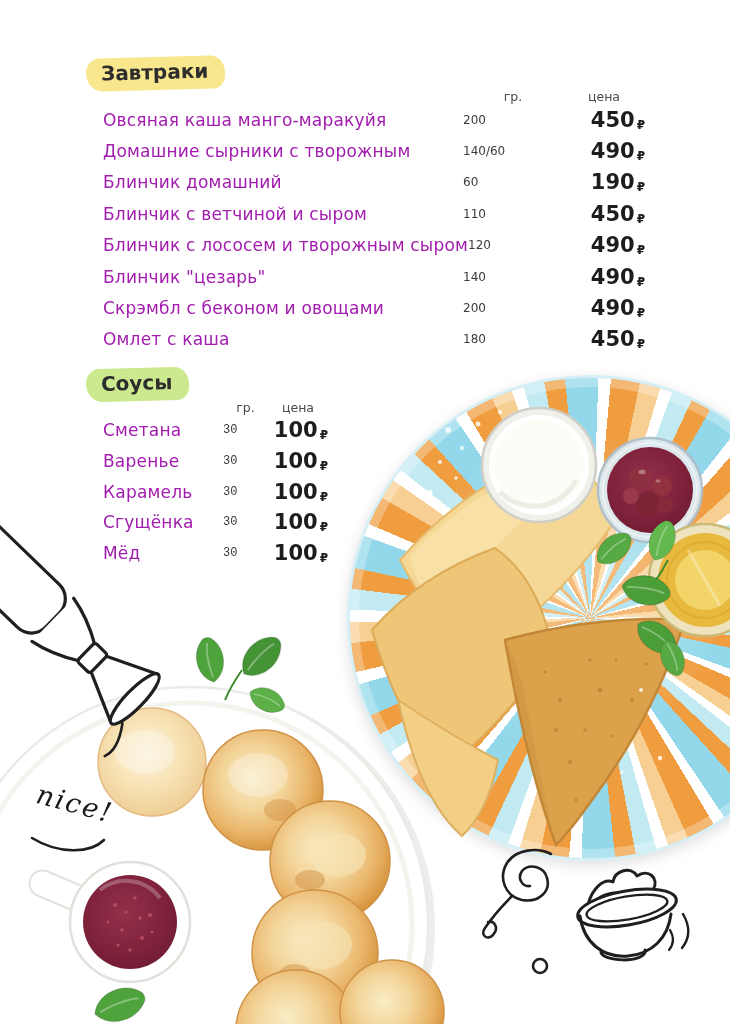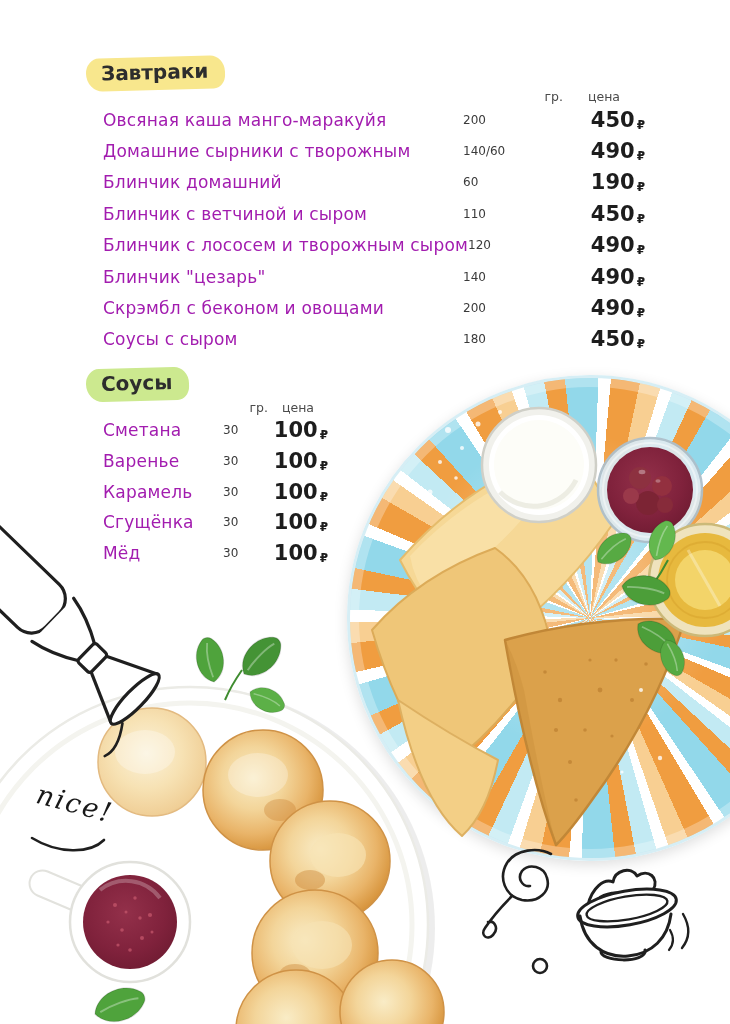--- a/index.html
+++ b/index.html
@@ -22,34 +22,34 @@
   #breakfast-pill { left:86px; top:57px; }
   #sauces-pill    { left:86px; top:368px; }
 
   
   .menu-table { position:absolute; }
   #breakfast-table { left:103px; top:88px; width:542px; }
   #sauces-table    { left:103px; top:399px; width:225px; }
 
   .cols { display:flex; align-items:flex-end; height:16px; font-size:12.5px; color:#4a4a4a; }
   .col-name { flex:1; }
-  .col-weight { text-align:right; }
+  .col-weight { text-align:center; }
   .col-price  { text-align:center; }
   #breakfast-table .col-weight { width:100px; }
   #breakfast-table .col-price  { width:82px; }
   #sauces-table .col-weight { width:45px; }
   #sauces-table .col-price  { width:60px; }
 
   .row { display:flex; align-items:center; white-space:nowrap; }
   #breakfast-table .row { height:31.4px; }
   #sauces-table .row    { height:30.7px; }
   .name { flex:1; font-size:17px; color:#a21caf; letter-spacing:.2px; }
   .weight { font-size:12px; color:#3a3a3a; }
   #breakfast-table .weight { width:100px; }
-  #sauces-table .weight    { width:45px; }
+  #sauces-table .weight    { width:45px;font-family:Liberation Mono, monospace; }
   .price { text-align:right; font-size:21px; font-weight:bold; color:#1d1d1d; }
   #breakfast-table .price { width:82px; }
   #sauces-table .price    { width:60px; }
   .rub { font-size:12px; font-weight:bold; margin-left:2px; position:relative; top:2px;
          font-family:"DejaVu Sans", sans-serif; }
 
   
   #big-plate {
     position:absolute; left:347px; top:375px; width:486px; height:486px;
     border-radius:50%;
@@ -129,21 +129,21 @@
           <span class="price"><span>490</span><span class="rub">₽</span></span>
         </div>
 
         <div class="row">
           <span class="name">Скрэмбл с беконом и овощами</span>
           <span class="weight">200</span>
           <span class="price"><span>490</span><span class="rub">₽</span></span>
         </div>
 
         <div class="row">
-          <span class="name">Соусы с сыром</span>
+          <span class="name">Омлет с каша</span>
           <span class="weight">180</span>
           <span class="price"><span>450</span><span class="rub">₽</span></span>
         </div>
       </div>
   </div>
 
   <div class="menu-table" id="sauces-table">
     <div class="cols">
       <span class="col-name"></span>
       <span class="col-weight">гр.</span>

